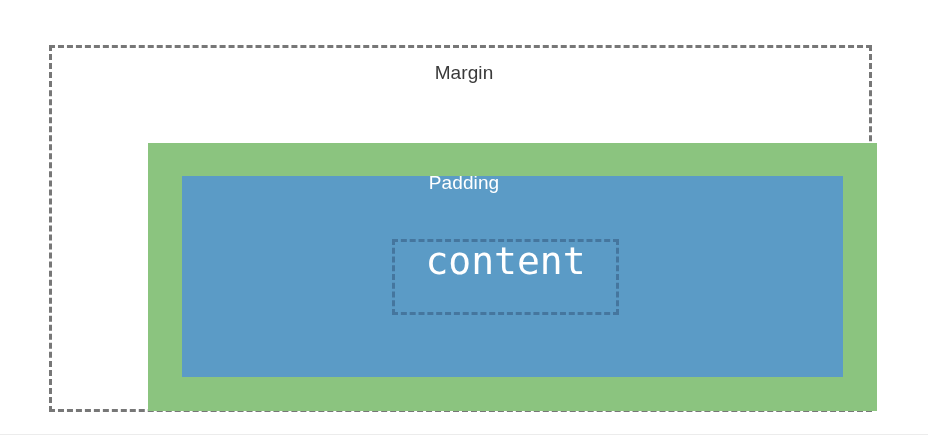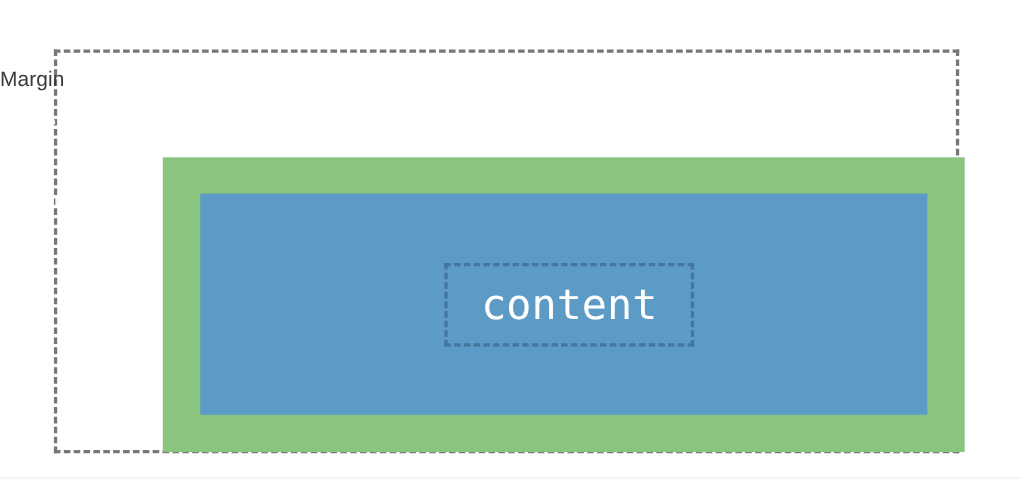--- a/index.html
+++ b/index.html
@@ -53,37 +53,36 @@
     left: 130px;
     top: 128px;
     width: 661px;
     height: 201px;
     background: #5b9bc6;
   }
 
   
   .content-box {
     position: absolute;
-    left: 352px;
+    left: 340px;
     top: 191px;
     width: 227px;
     height: 76px;
     box-sizing: border-box;
     border: 3px dashed #45769e;
     display: flex;
-    align-items: center;
     justify-content: center;
   }
 
   
   .label {
     position: absolute;
     width: 928px;
     left: 0;
-    text-align: left;
+    text-align: center;
     font-size: 19px;
     line-height: 1.1;
     letter-spacing: 0.1px;
     white-space: nowrap;
   }
   .label-margin {
     top: 63px;
     color: #3a3a3a;
   }
   .label-border {

